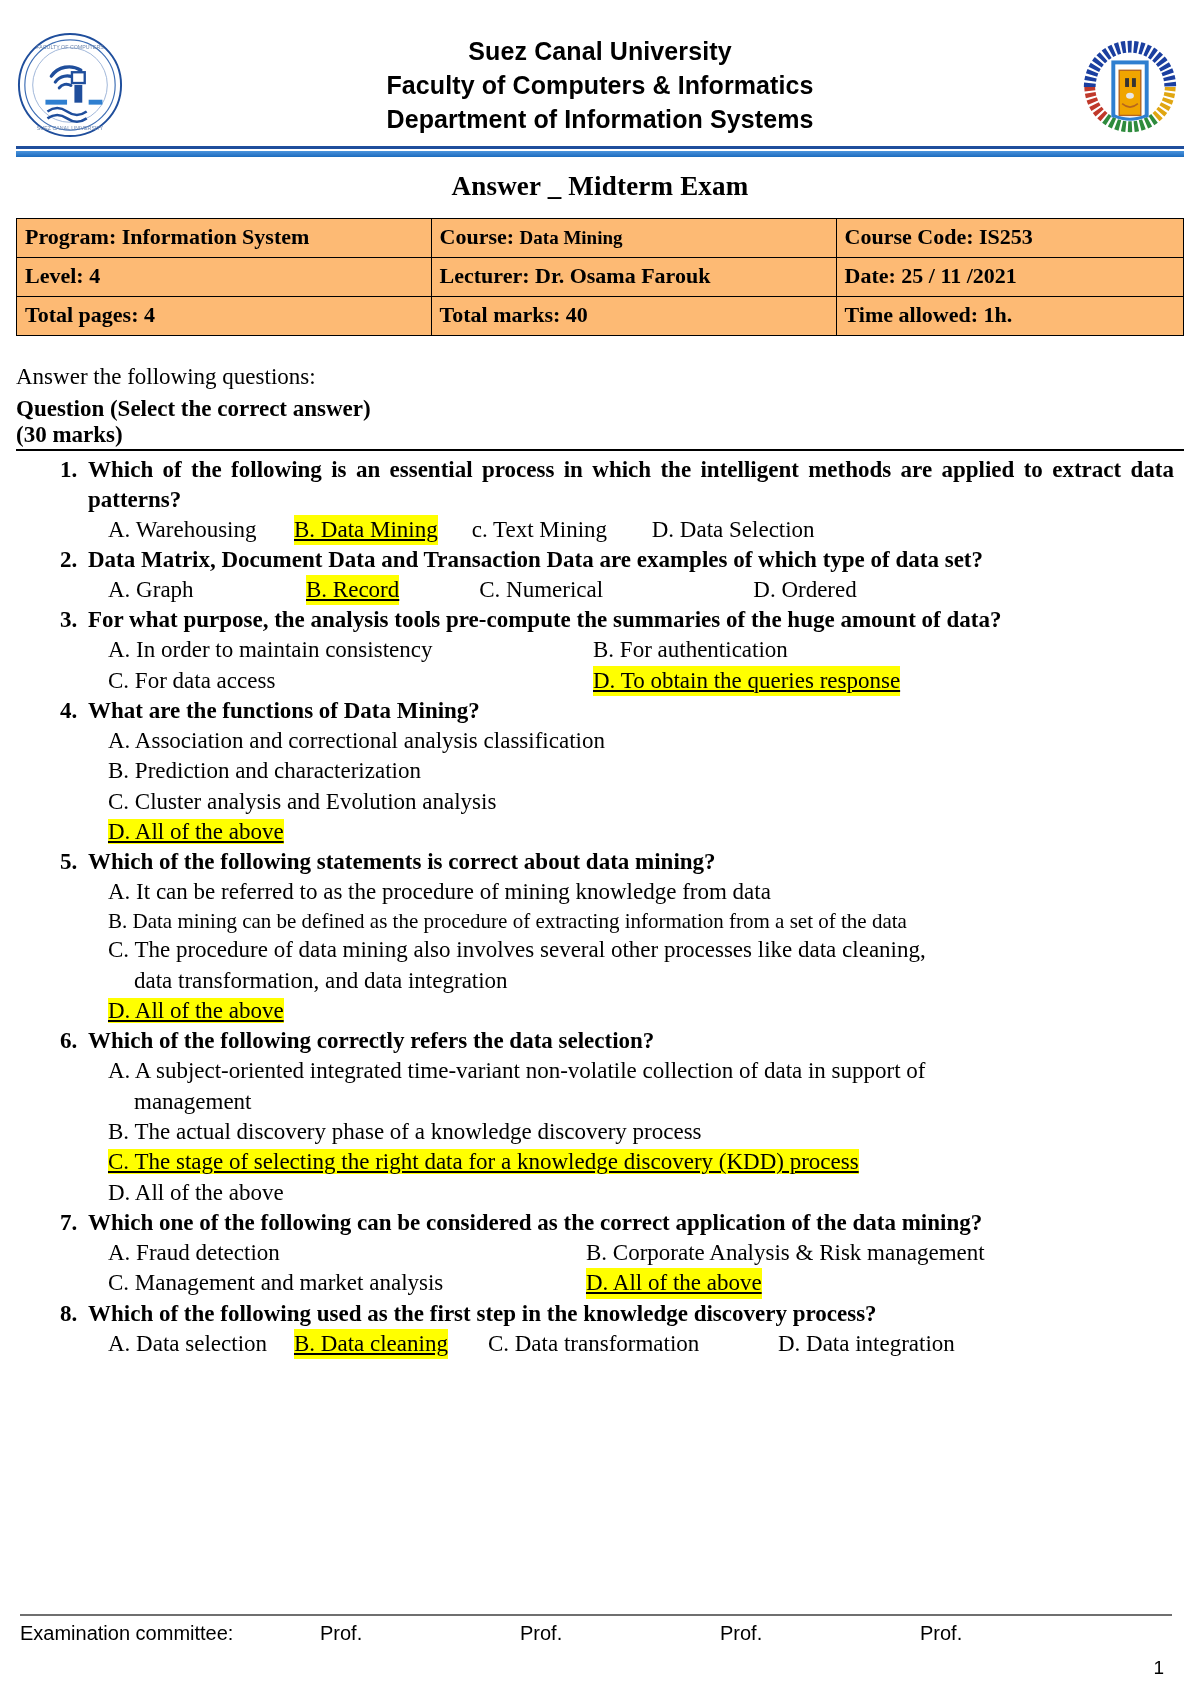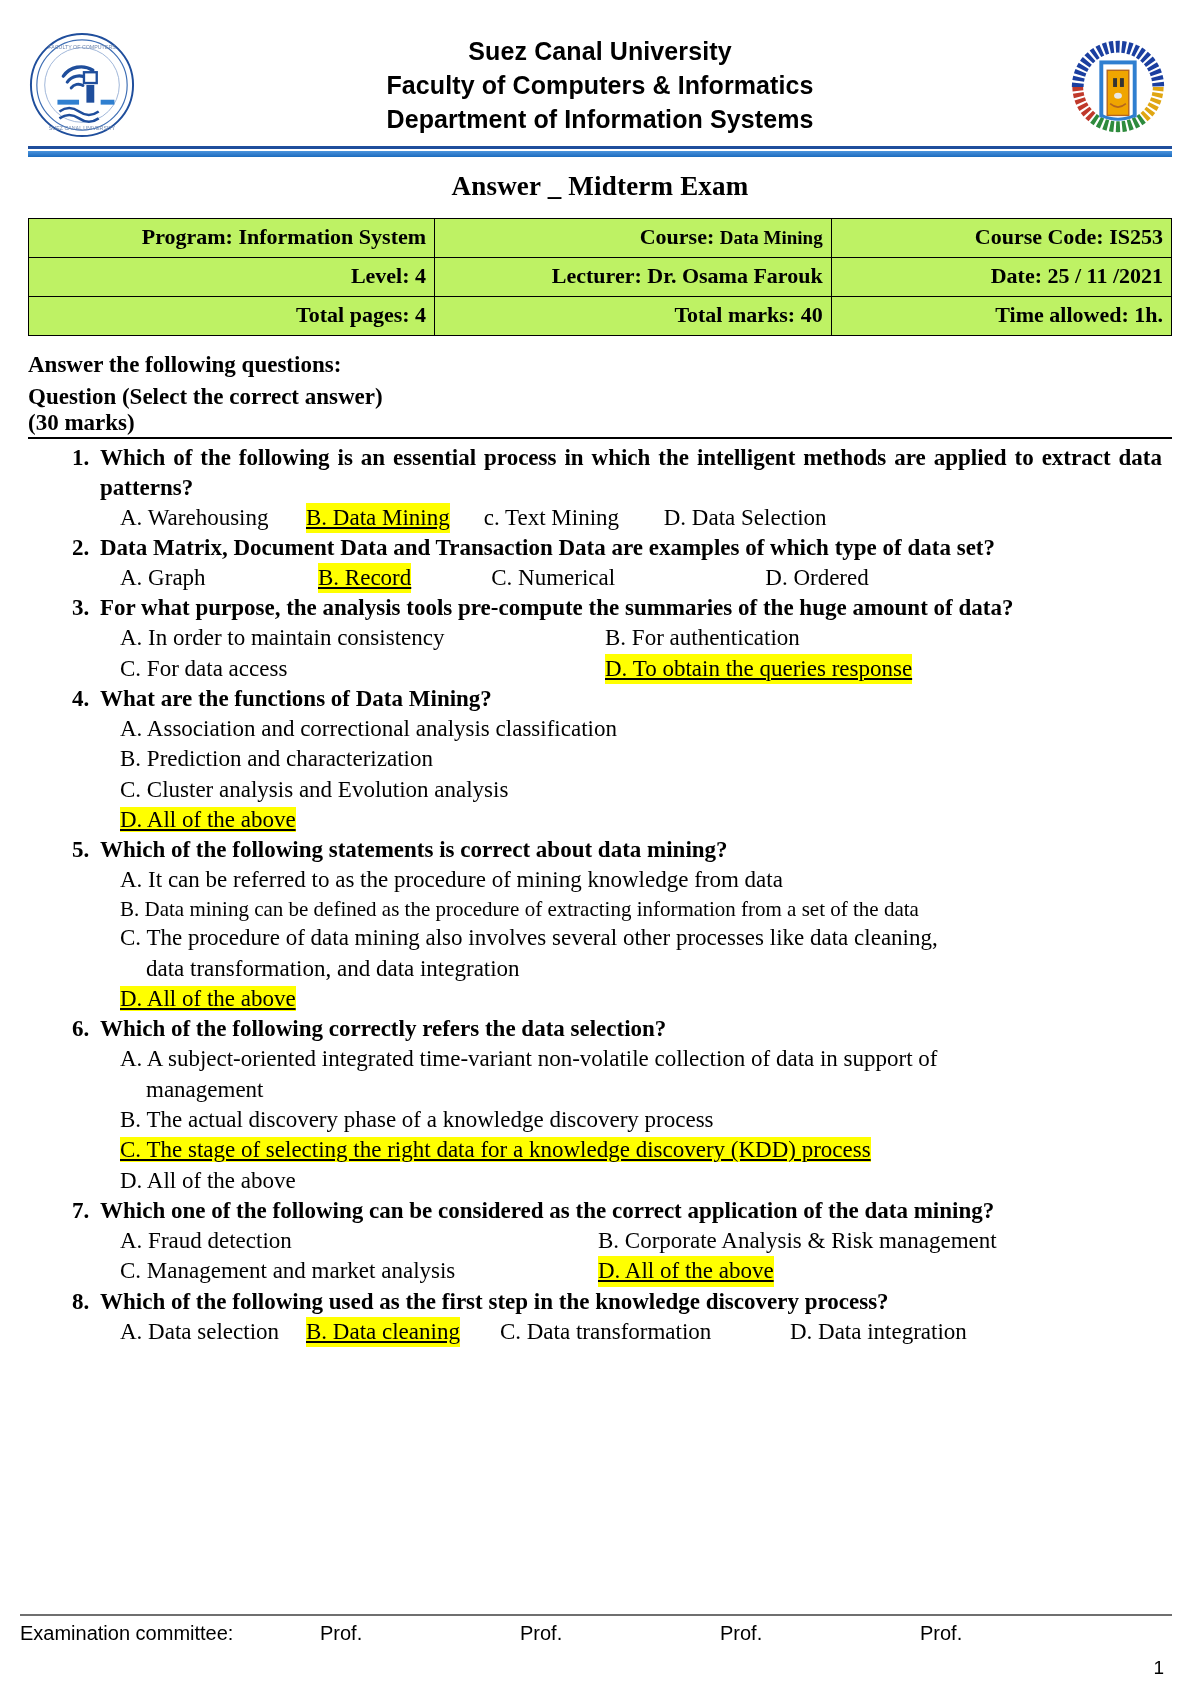--- a/index.html
+++ b/index.html
@@ -10,21 +10,21 @@
   body {
     font-family: "Liberation Serif", "DejaVu Serif", serif;
     color: #000000;
   }
   .page {
     position: relative;
     width: 1200px;
     height: 1697px;
     background: #ffffff;
     box-sizing: border-box;
-    padding: 0 28px;
+    padding: 0 16px;
     overflow: hidden;
   }
 
   
   .doc-header {
     display: flex;
     align-items: center;
     justify-content: space-between;
     padding-top: 30px;
     height: 110px;
@@ -77,38 +77,37 @@
   
   table.info {
     width: 100%;
     border-collapse: collapse;
     margin-top: 16px;
     table-layout: fixed;
     background: #f0ece1;
   }
   table.info td {
     border: 1.4px solid #000;
-    background: #bef264;
+    background: #fdba74;
     font-weight: bold;
     font-size: 22px;
     padding: 5px 8px 7px 8px;
     white-space: nowrap;
     overflow: hidden;
-    text-align: right;
   }
   td.c1 { width: 372px; }
   td.c2 { width: 363px; }
   td.c3 { width: 309px; }
   .norm { font-weight: bold; font-size: 19px; }
 
   
   .instr {
-    font-weight: bold;
+    font-weight: normal;
     font-size: 23px;
-    margin-top: 16px;
+    margin-top: 28px;
   }
   .qhead {
     position: relative;
     font-weight: bold;
     font-size: 23px;
     margin-top: 6px;
     display: flex;
     justify-content: space-between;
     border-bottom: 2px solid #000;
     padding-bottom: 1px;

